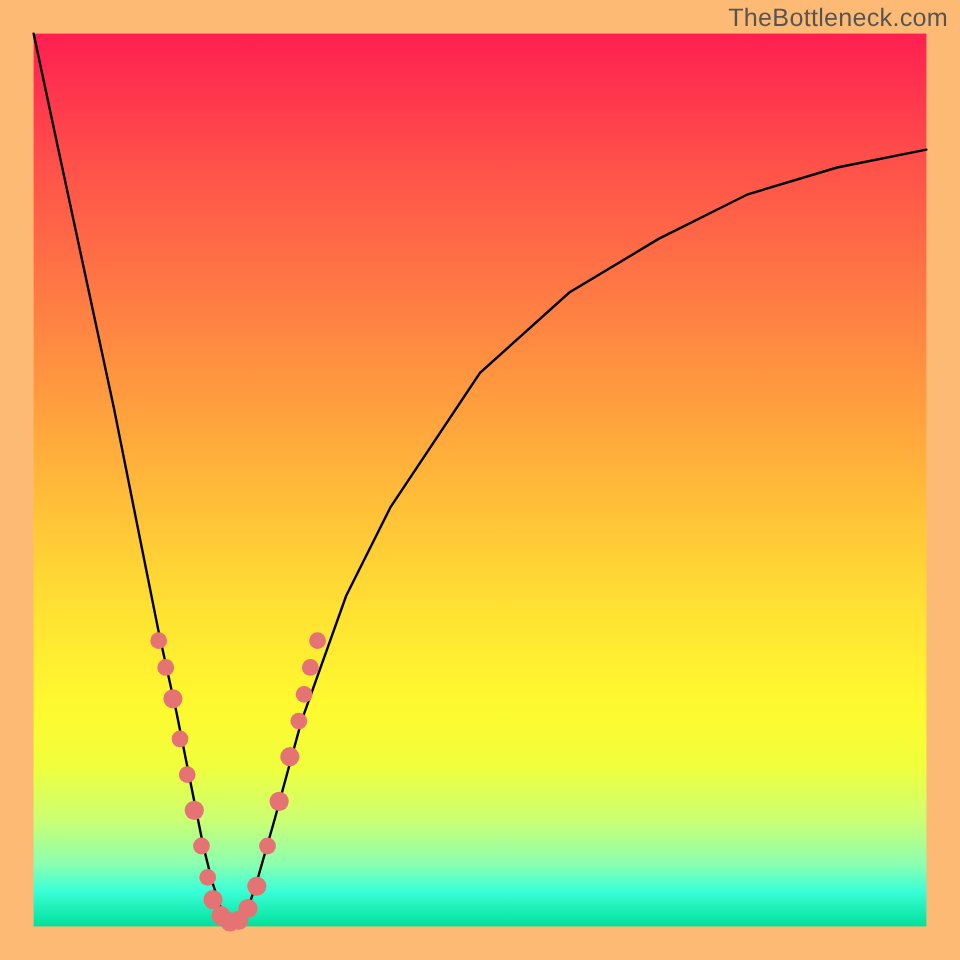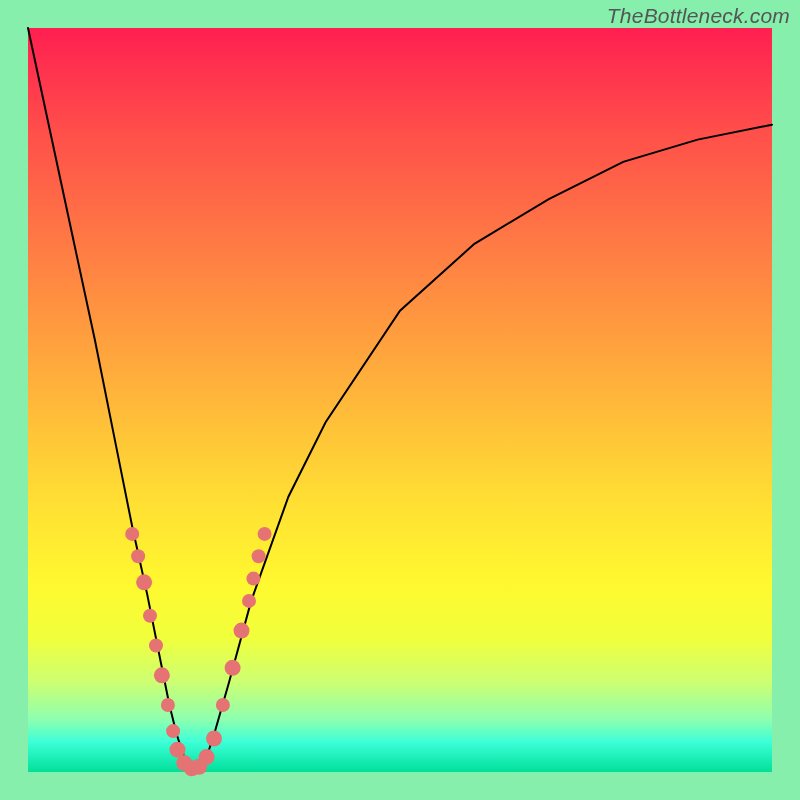--- a/index.html
+++ b/index.html
@@ -10,22 +10,21 @@
     overflow: hidden;
     background: #000;
     font-family: Arial, Helvetica, sans-serif;
   }
   .frame {
     position: absolute;
     top: 0;
     left: 0;
     width: 800px;
     height: 800px;
-    background: #86efac;
-    font-style: italic;
+    background: #fdba74;
   }
   .plot-area {
     position: absolute;
     top: 28px;
     left: 28px;
     width: 744px;
     height: 744px;
     background: linear-gradient(to bottom,
       #ff1f51 0%,
       #ff4f4a 14%,

